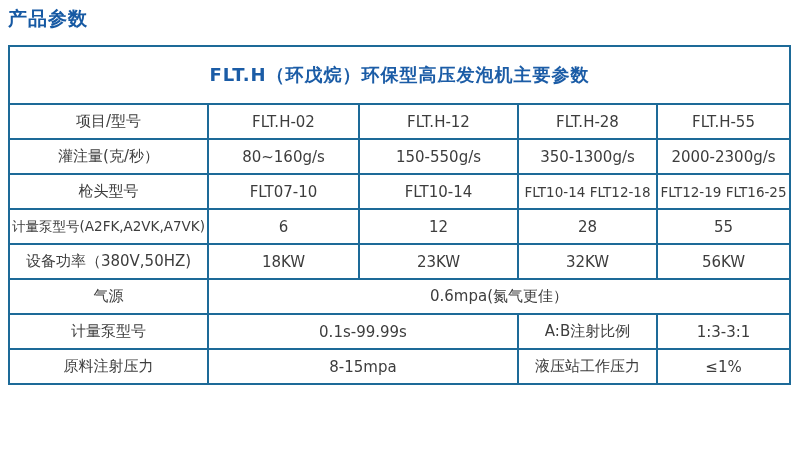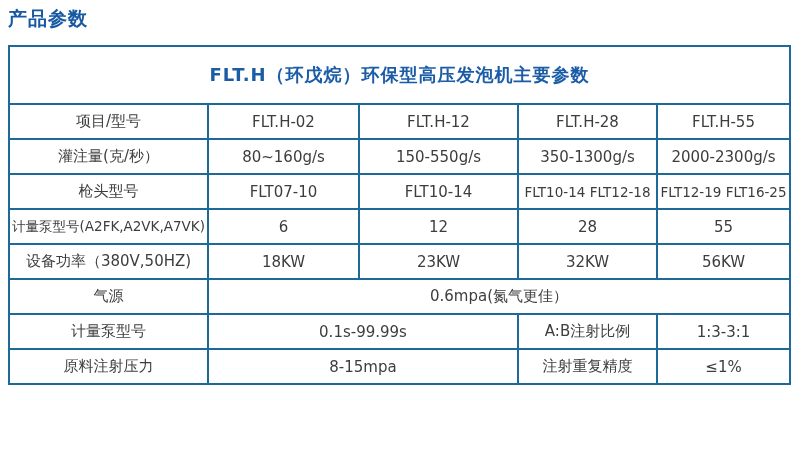--- a/index.html
+++ b/index.html
@@ -122,18 +122,18 @@
         </tr>
         <tr>
           <td colspan="1">计量泵型号</td>
           <td colspan="2">0.1s-99.99s</td>
           <td colspan="1">A:B注射比例</td>
           <td colspan="1">1:3-3:1</td>
         </tr>
         <tr>
           <td colspan="1">原料注射压力</td>
           <td colspan="2">8-15mpa</td>
-          <td colspan="1">注射重复精度</td>
+          <td colspan="1">液压站工作压力</td>
           <td colspan="1">≤1%</td>
         </tr>
       </tbody>
   </table>
 </div>
 
 </body></html>

